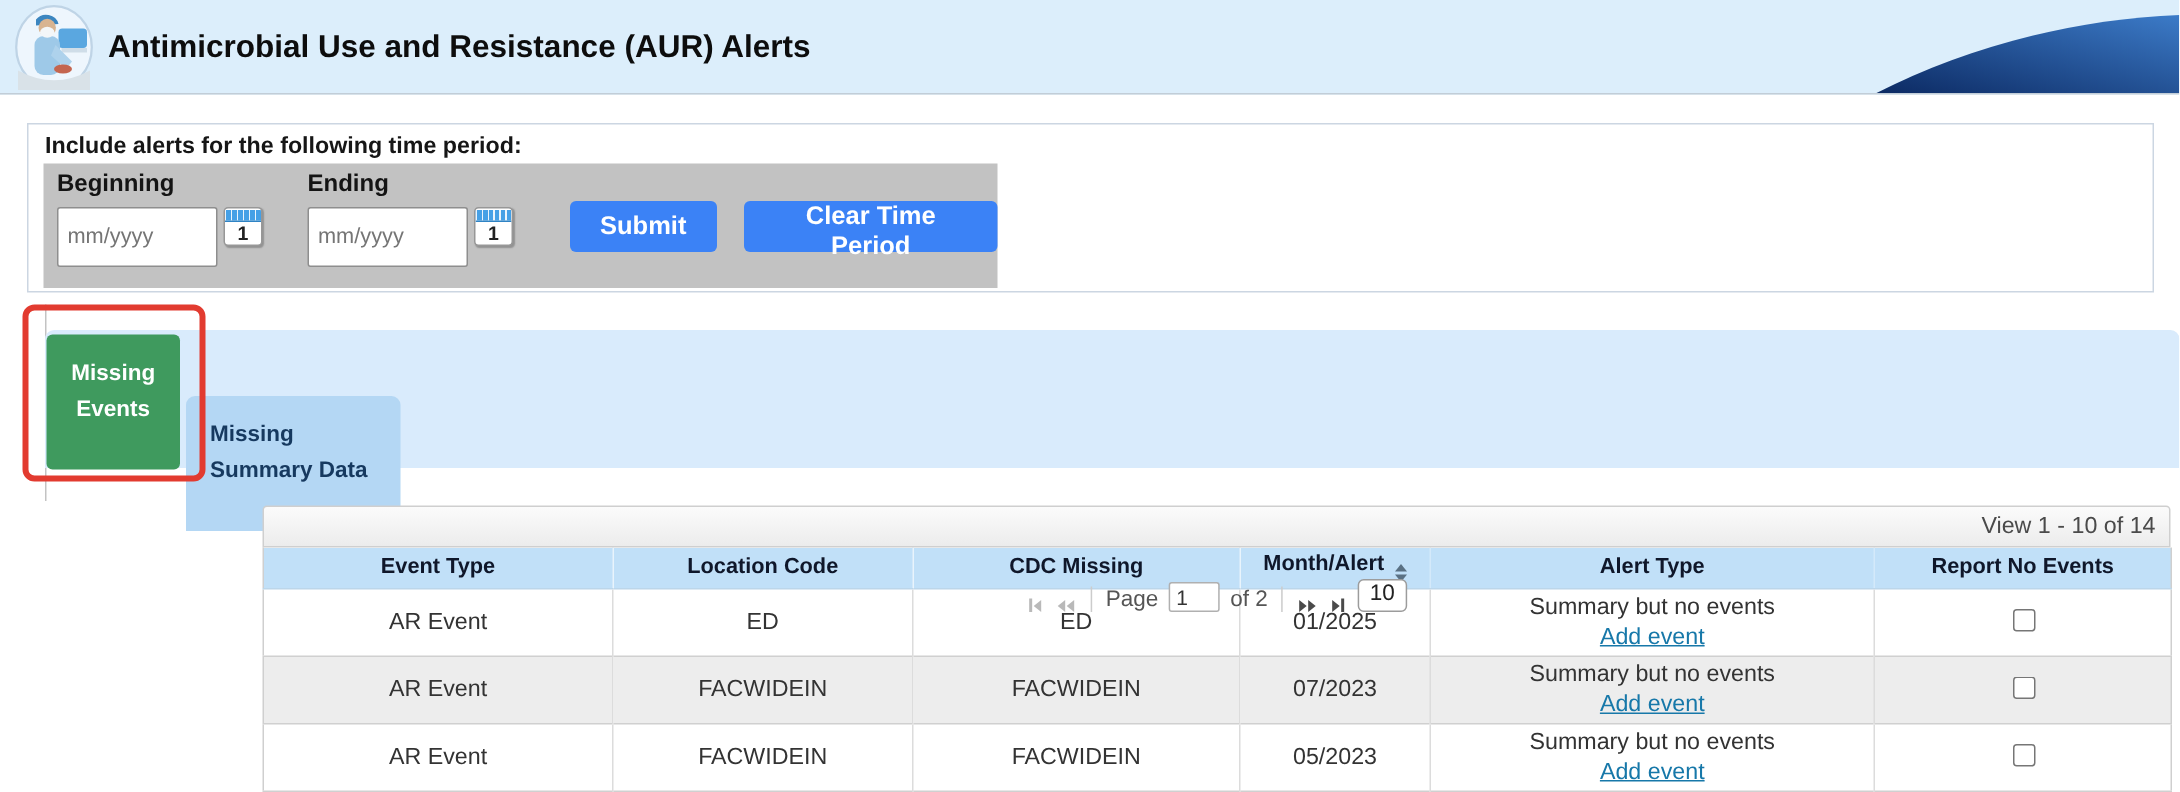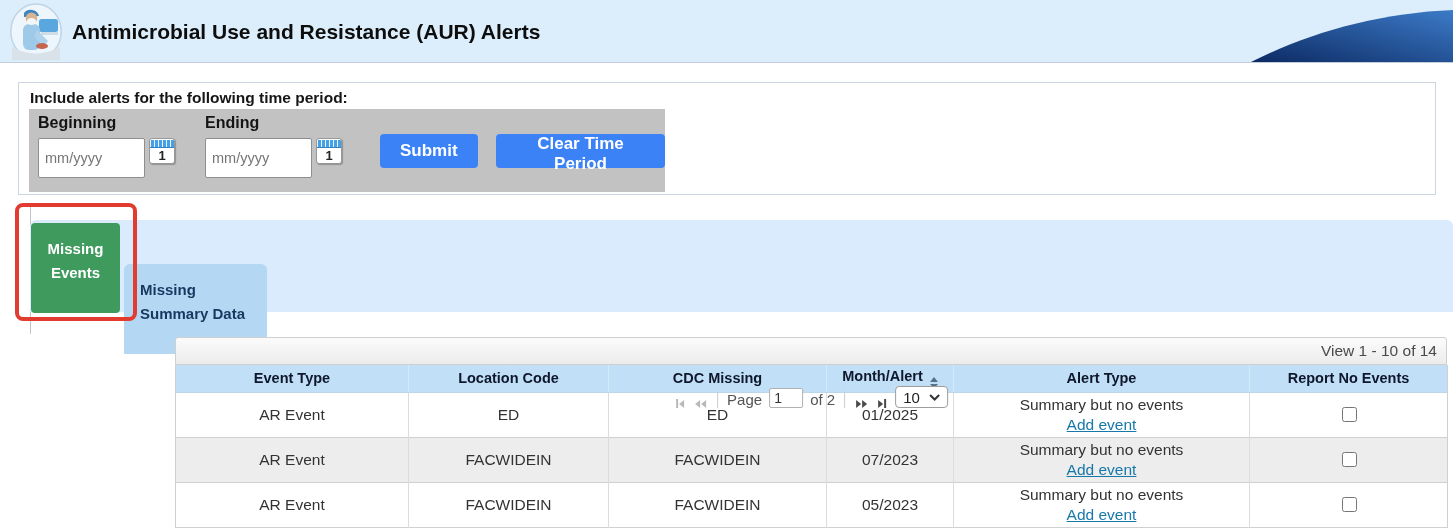--- a/index.html
+++ b/index.html
@@ -102,21 +102,21 @@
   .tri-r { border-left:5px solid currentColor; }
   .pg-bar { width:2px; height:9px; background:currentColor; }
   .pg-sep { width:1px; height:17px; background:#ccc; margin:0 2px; }
   .page-input {
     width:34px; height:20px; border:1px solid #b0b0b0; border-radius:2px;
     font-family:inherit; font-size:14px; color:#333; text-align:left; padding:0 4px;
   }
   .page-size {
     display:flex; align-items:center; gap:9px; height:22px; padding:0 7px;
     border:1px solid #9c9c9c; border-radius:4px; background:#fff;
-    color:#222; font-size:15px; cursor:pointer;
+    color:#222; font-size:15px; cursor:pointer;flex-direction:column;
   }
   .view-label {
     position:absolute; right:9px; top:0; height:26px; line-height:26px;
     font-size:15.5px; color:#4a4a4a;
   }
   table.alerts {
     width:1272px; border-collapse:collapse; table-layout:fixed;
     border:1px solid #cfcfcf; border-top:none;
     font-size:15.5px; color:#333;
   }

